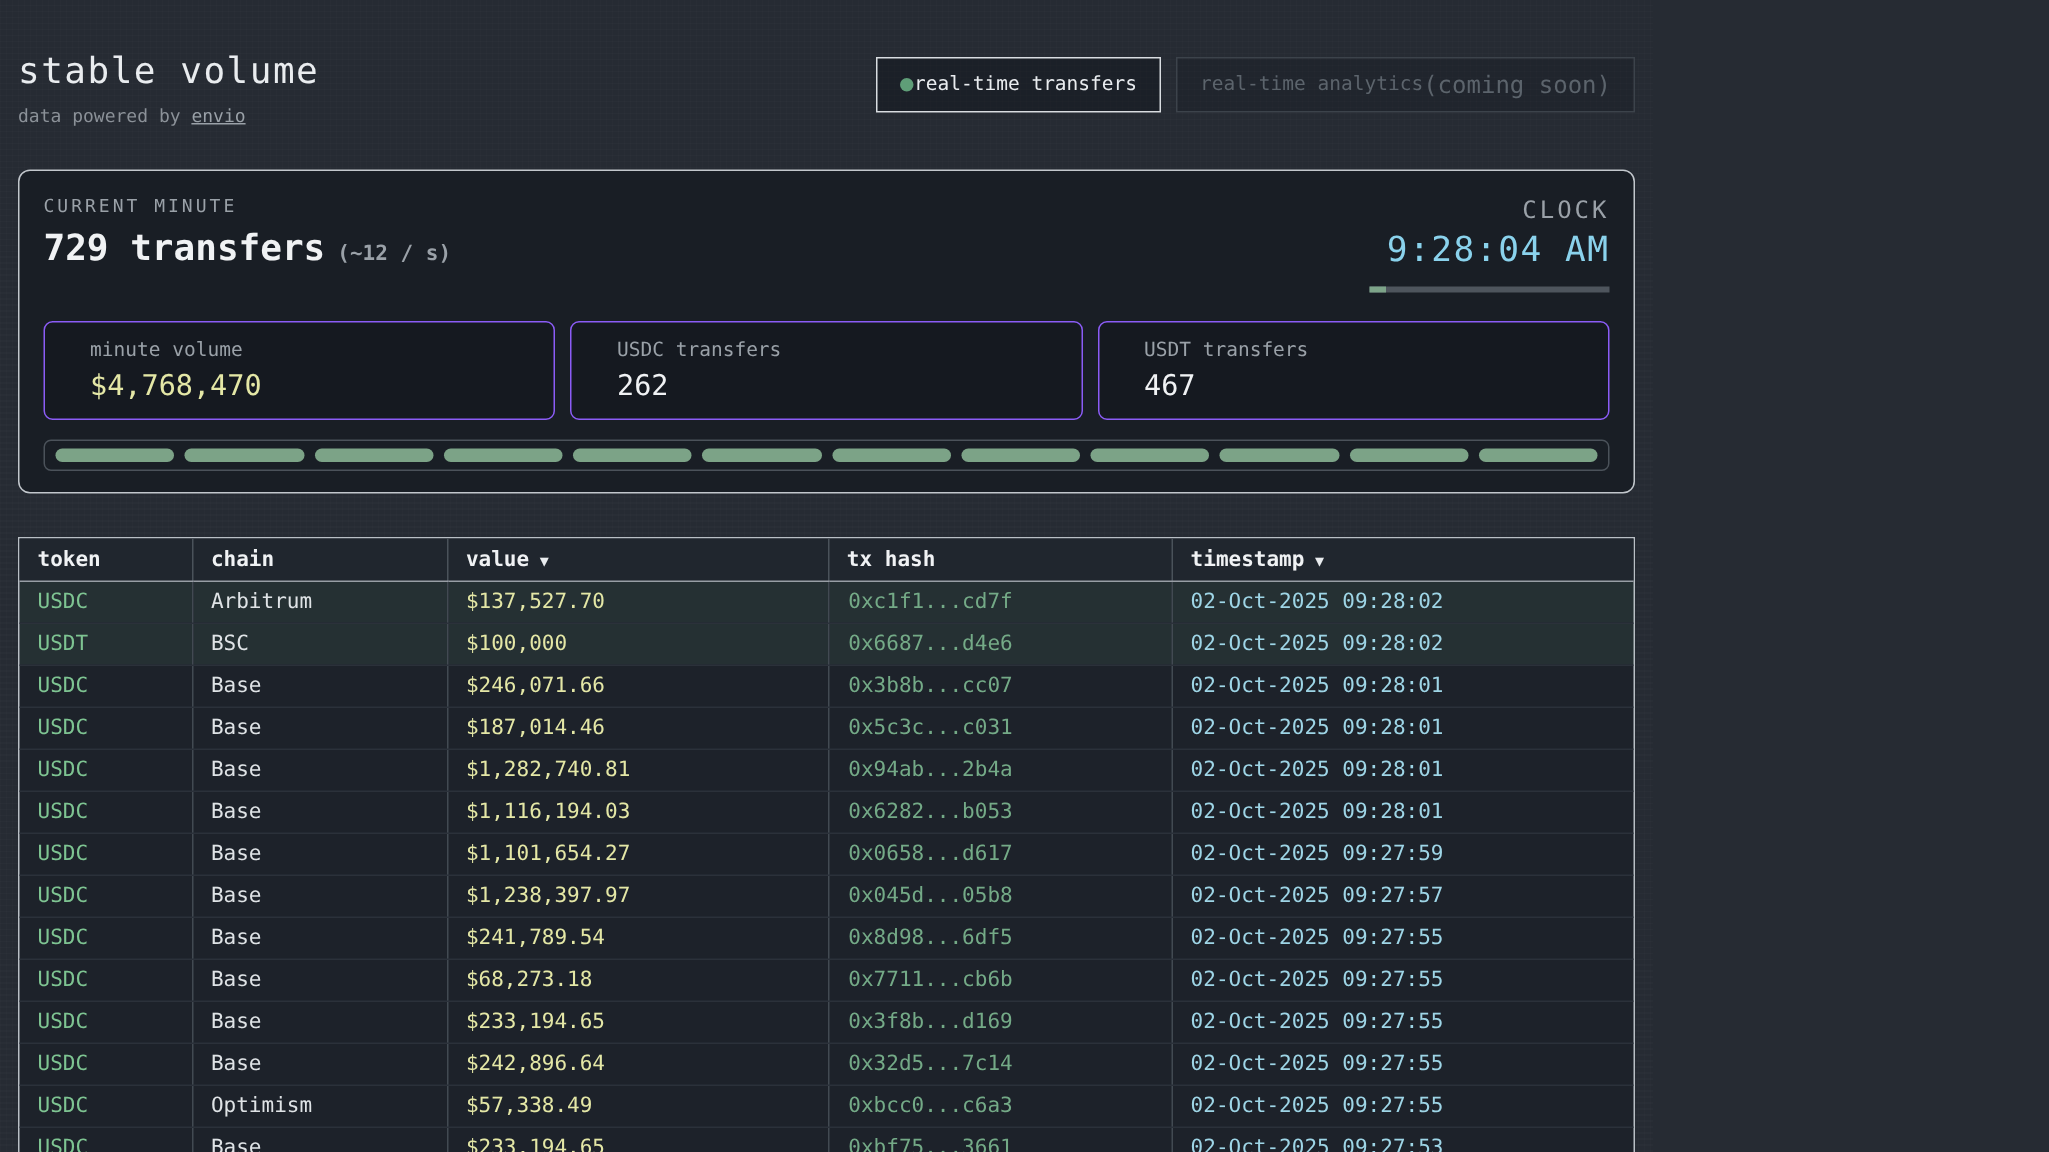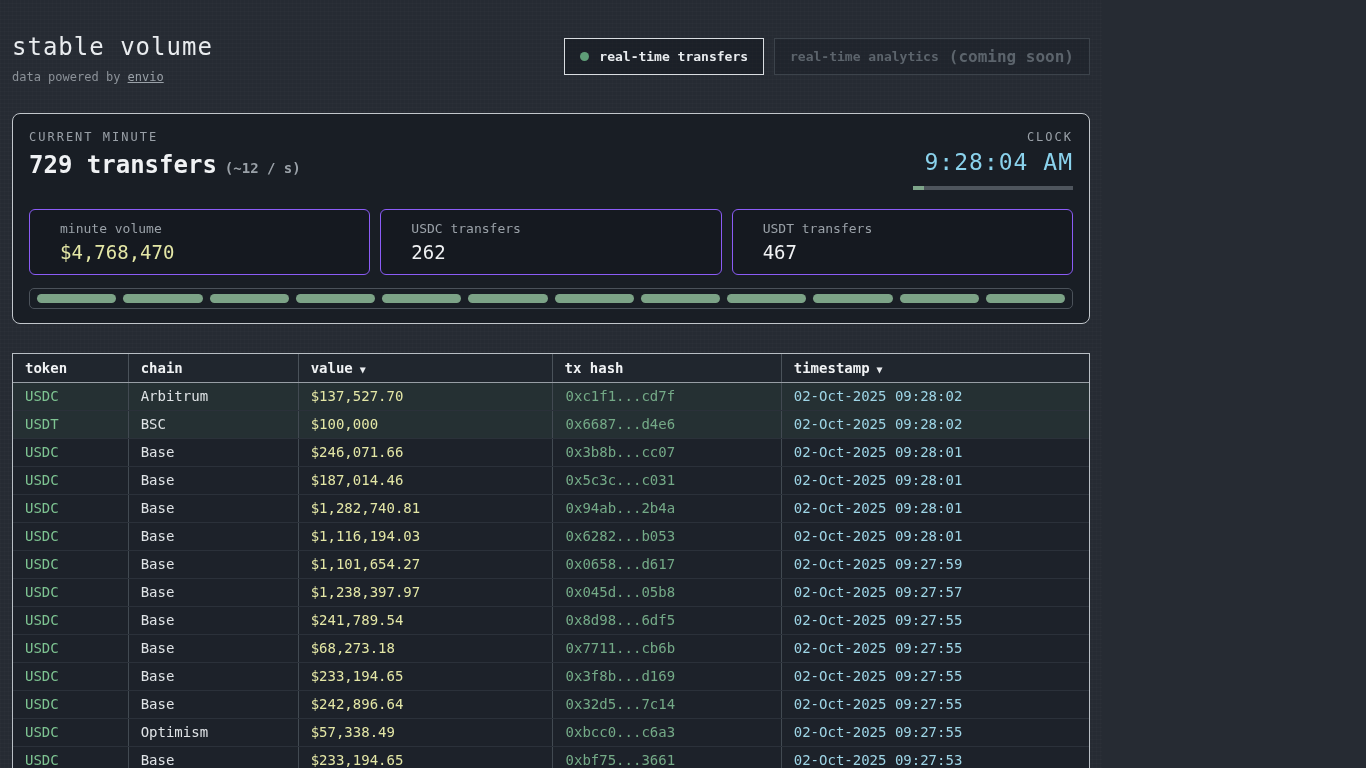--- a/index.html
+++ b/index.html
@@ -21,46 +21,46 @@
   .container { width: 1078px; margin: 0 auto; }
 
   
   .topbar { display: flex; justify-content: space-between; align-items: flex-start; padding-top: 34px; }
   .page-title { font-size: 24px; font-weight: normal; color: #e9ecef; letter-spacing: 1px; margin: 0; line-height: 1.1; }
   .page-subtitle { font-size: 12px; color: #8b9198; margin-top: 10px; }
   .page-subtitle a { color: #9aa1a8; text-decoration: underline; cursor: pointer; }
 
   .tabs { display: flex; gap: 10px; margin-top: 4px; }
   .tab-btn {
-    display: flex; align-items: center; gap: 10px;
+    display: flex; align-items: center; gap: 0;
     font-family: inherit; font-size: 13px;
     padding: 8px 15px; cursor: pointer;
     background: rgba(16,20,26,0.45);
-    border: 1px solid #d9dde1; color: #e9ecef; font-weight: bold;
+    border: 1px solid #d9dde1; color: #e9ecef;
   }
   .tab-btn .dot { width: 9px; height: 9px; border-radius: 50%; background: #5f9e78; }
   .tab-btn.disabled {
     border-color: #3c434b; color: #5c646c; cursor: default;
     background: rgba(16,20,26,0.25);
   }
   .tab-btn .suffix { font-size: 16px; letter-spacing: 0; }
 
   
   .stats-panel {
     margin-top: 29px;
     border: 1px solid #c2c7cc; border-radius: 8px;
     background: #191e25;
     padding: 16px 16px 14px 16px;
   }
   .panel-top { display: flex; justify-content: space-between; align-items: flex-start; }
   .section-label { font-size: 12px; color: #9aa1a8; letter-spacing: 2px; }
   .headline { margin-top: 7px; font-size: 24px; font-weight: bold; color: #f0f2f4; }
   .headline .rate { font-size: 14px; color: #9aa1a8; font-weight: bold; margin-left: 8px; }
   .clock-block { text-align: right; }
-  .clock-label { font-size: 12px; color: #9aa1a8; letter-spacing: 2px; }
+  .clock-label { font-size: 16px; color: #9aa1a8; letter-spacing: 2px; }
   .clock-time { margin-top: 5px; font-size: 23px; color: #8ad2ec; letter-spacing: 1px; }
   .clock-progress { width: 160px; height: 4px; background: #4e555d; margin-top: 11px; margin-left: auto; }
   .clock-progress .fill { height: 100%; background: #7da489; }
 
   .cards { display: flex; gap: 10px; margin-top: 19px; }
   .card {
     flex: 1; border: 1px solid #8b5cf6; border-radius: 6px;
     padding: 11px 30px; background: rgba(13,17,23,0.35);
   }
   .card-label { font-size: 13px; color: #9aa1a8; }

